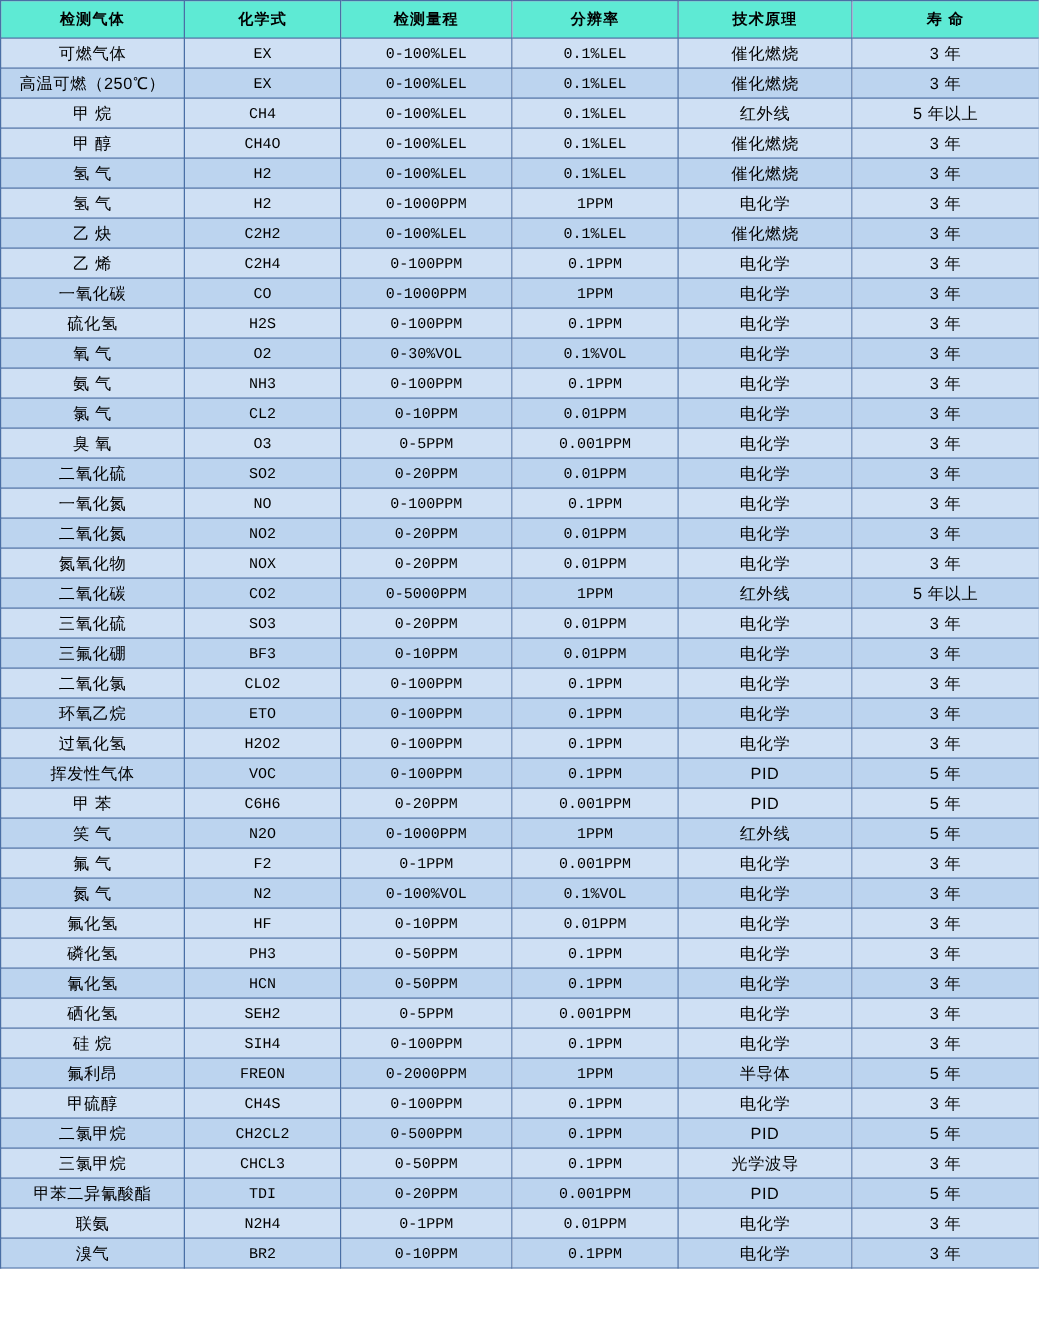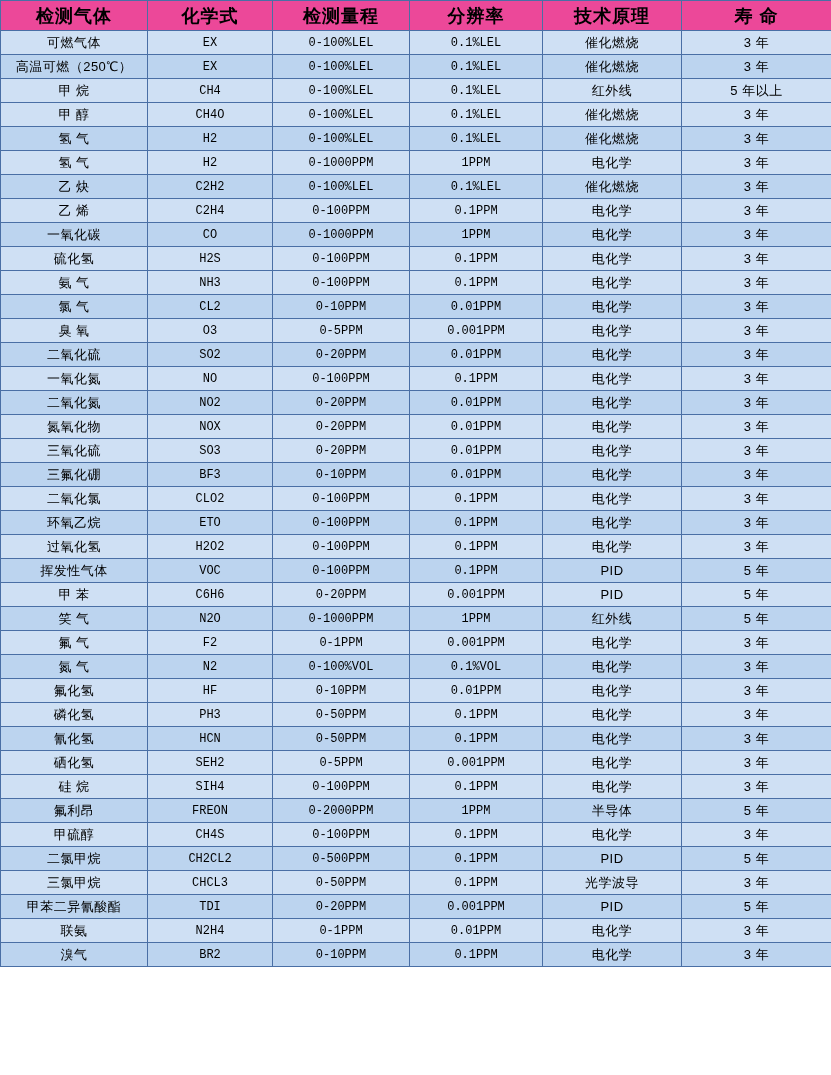--- a/index.html
+++ b/index.html
@@ -26,23 +26,23 @@
   #gas-table th,
   #gas-table td {
     border: 1px solid #4a6fa5;
     text-align: center;
     vertical-align: middle;
     color: #000000;
     white-space: nowrap;
     overflow: hidden;
   }
   #gas-table thead th {
-    background: #ec4899;
+    background: #5eead4;
     height: 27px;
-    font-size: 18px;
+    font-size: 12px;
     font-weight: bold;
     letter-spacing: 1px;
   }
   #gas-table tbody td {
     height: 21px;
     font-size: 13px;
     font-weight: normal;
   }
   #gas-table tbody tr.odd td {
     background: #cfe0f4;
@@ -161,20 +161,28 @@
         <td class="col-life">3 年</td>
       </tr>
       <tr class="odd">
         <td class="col-name">硫化氢</td>
         <td class="col-formula">H2S</td>
         <td class="col-range">0-100PPM</td>
         <td class="col-res">0.1PPM</td>
         <td class="col-principle">电化学</td>
         <td class="col-life">3 年</td>
       </tr>
+      <tr class="even">
+        <td class="col-name">氧 气</td>
+        <td class="col-formula">O2</td>
+        <td class="col-range">0-30%VOL</td>
+        <td class="col-res">0.1%VOL</td>
+        <td class="col-principle">电化学</td>
+        <td class="col-life">3 年</td>
+      </tr>
       <tr class="odd">
         <td class="col-name">氨 气</td>
         <td class="col-formula">NH3</td>
         <td class="col-range">0-100PPM</td>
         <td class="col-res">0.1PPM</td>
         <td class="col-principle">电化学</td>
         <td class="col-life">3 年</td>
       </tr>
       <tr class="even">
         <td class="col-name">氯 气</td>
@@ -216,20 +224,28 @@
         <td class="col-principle">电化学</td>
         <td class="col-life">3 年</td>
       </tr>
       <tr class="odd">
         <td class="col-name">氮氧化物</td>
         <td class="col-formula">NOX</td>
         <td class="col-range">0-20PPM</td>
         <td class="col-res">0.01PPM</td>
         <td class="col-principle">电化学</td>
         <td class="col-life">3 年</td>
+      </tr>
+      <tr class="even">
+        <td class="col-name">二氧化碳</td>
+        <td class="col-formula">CO2</td>
+        <td class="col-range">0-5000PPM</td>
+        <td class="col-res">1PPM</td>
+        <td class="col-principle">红外线</td>
+        <td class="col-life">5 年以上</td>
       </tr>
       <tr class="odd">
         <td class="col-name">三氧化硫</td>
         <td class="col-formula">SO3</td>
         <td class="col-range">0-20PPM</td>
         <td class="col-res">0.01PPM</td>
         <td class="col-principle">电化学</td>
         <td class="col-life">3 年</td>
       </tr>
       <tr class="even">

